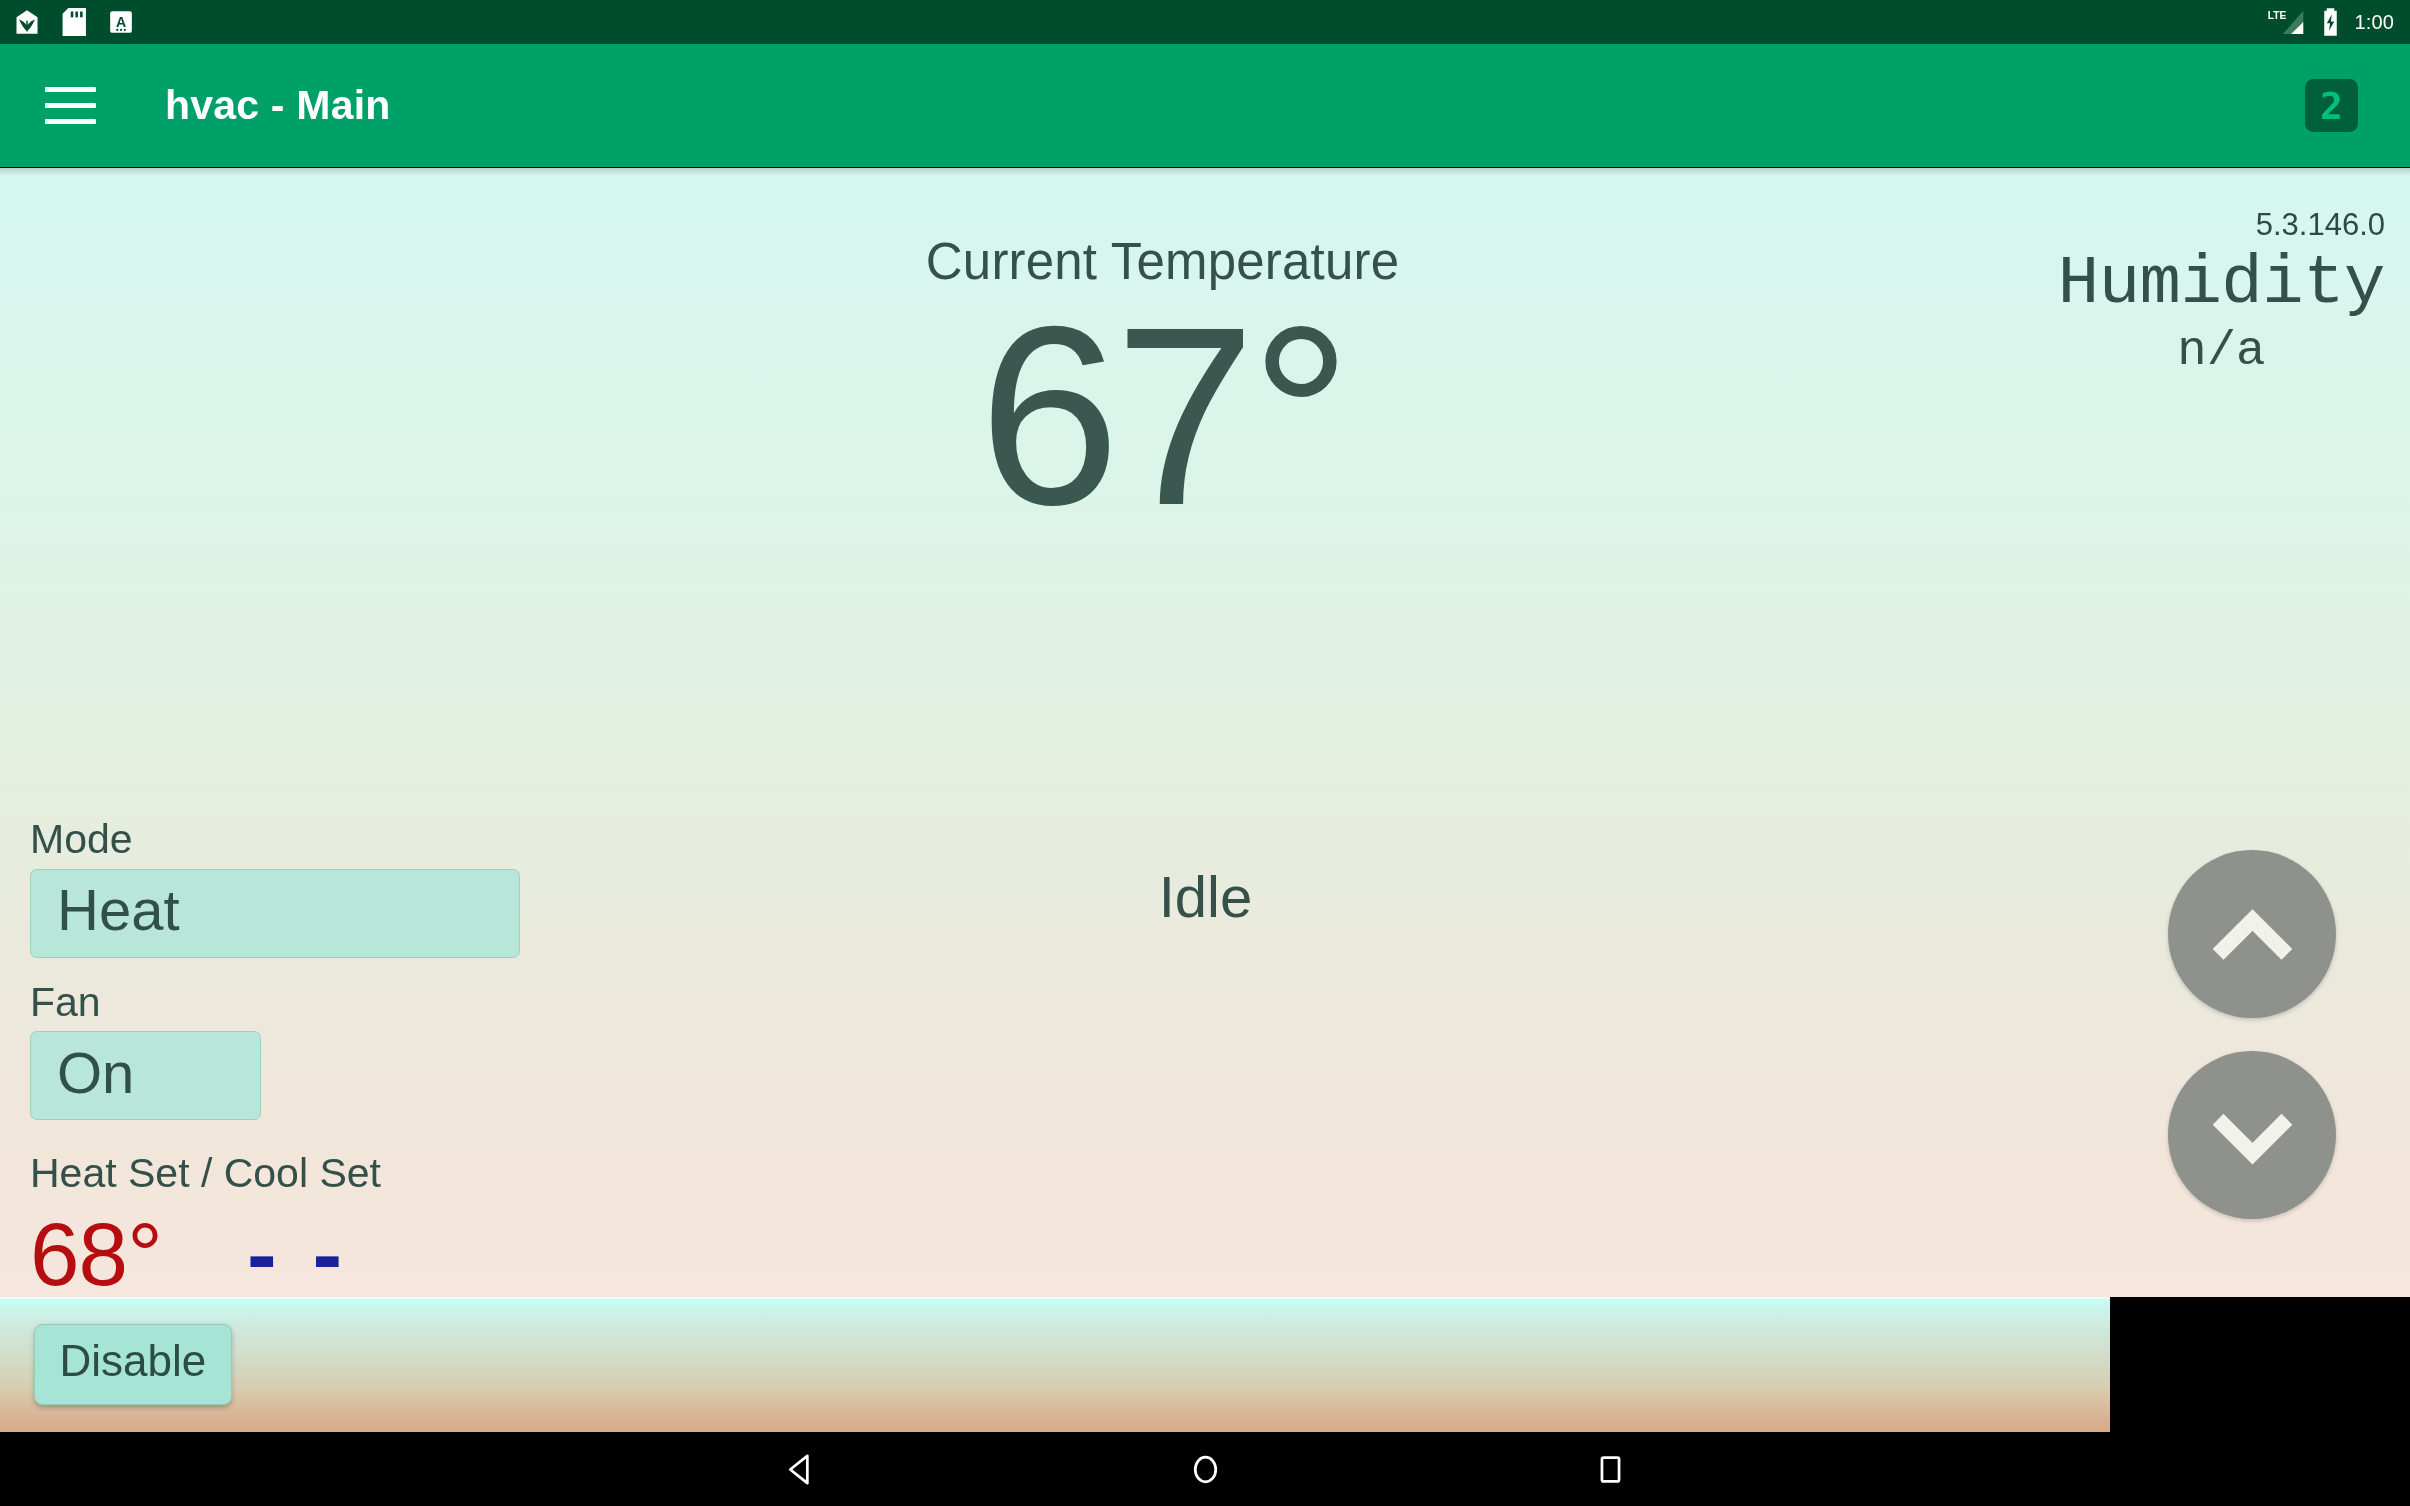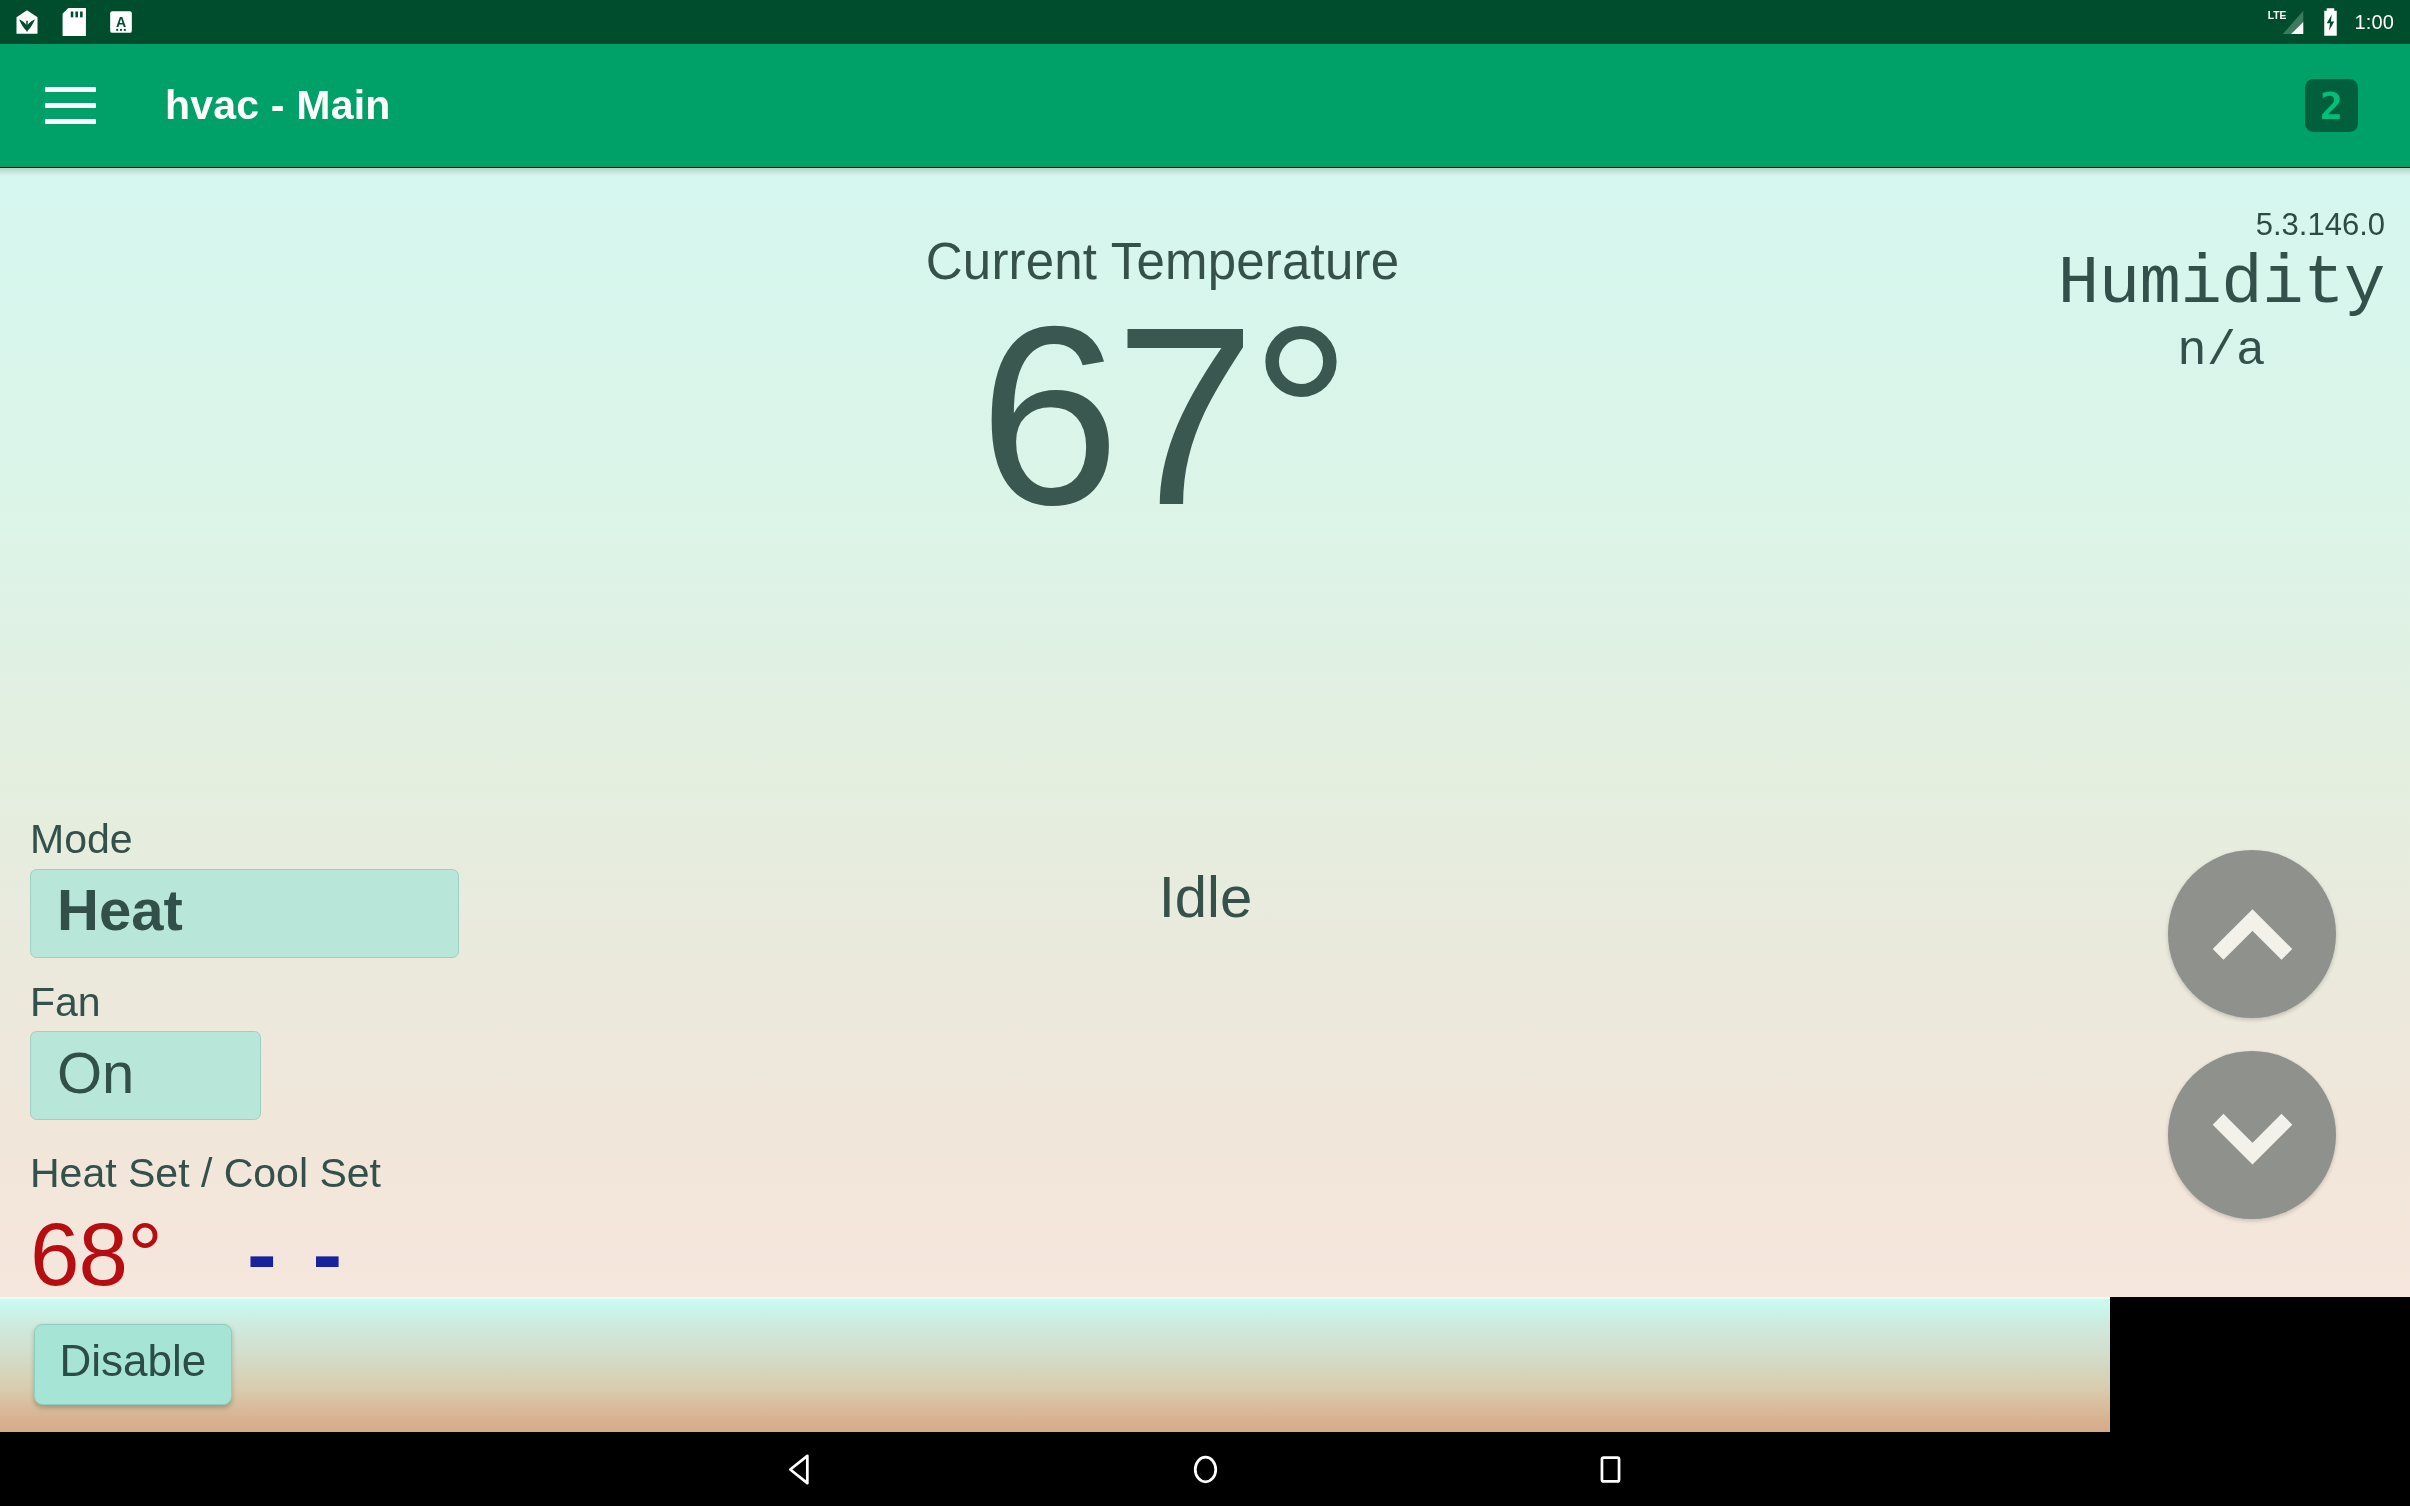--- a/index.html
+++ b/index.html
@@ -195,21 +195,21 @@
     border: 0.9px solid #9fcfc0;
     border-radius: 6.6px;
     color: #32504a;
     font-size: 58px;
     font-weight: 400;
     padding: 9.4px 26px 15px 26px;
     display: inline-block;
     cursor: pointer;
     line-height: 1.08;
   }
-  #mode-button { width: 429px; font-weight: bold; }
+  #mode-button { width: 490px; }
   #fan-button  { width: 231px; }
   .ctl-gap { height: 21px; }
 
   #setpoints-label {
     font-size: 41px;
     color: #33504a;
     margin-top: 30px;
   }
   #setpoints-row {
     margin-top: 13px;

